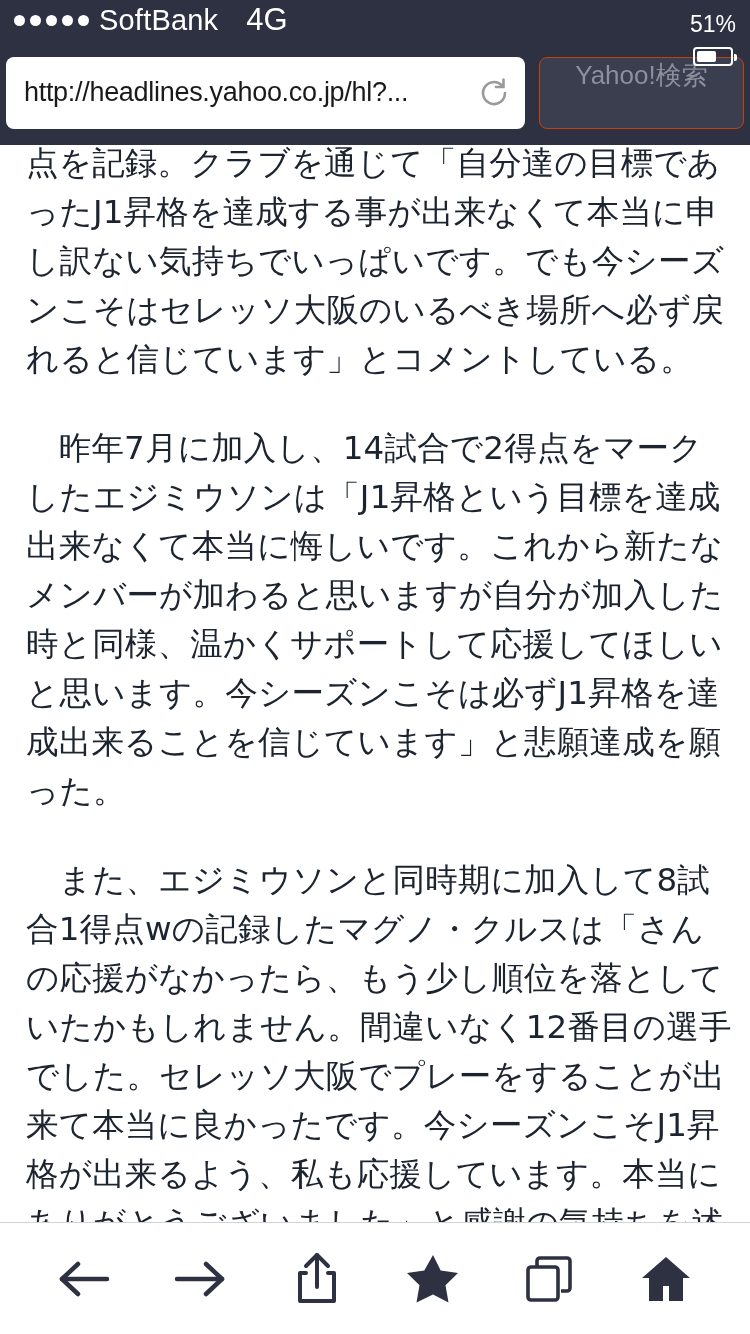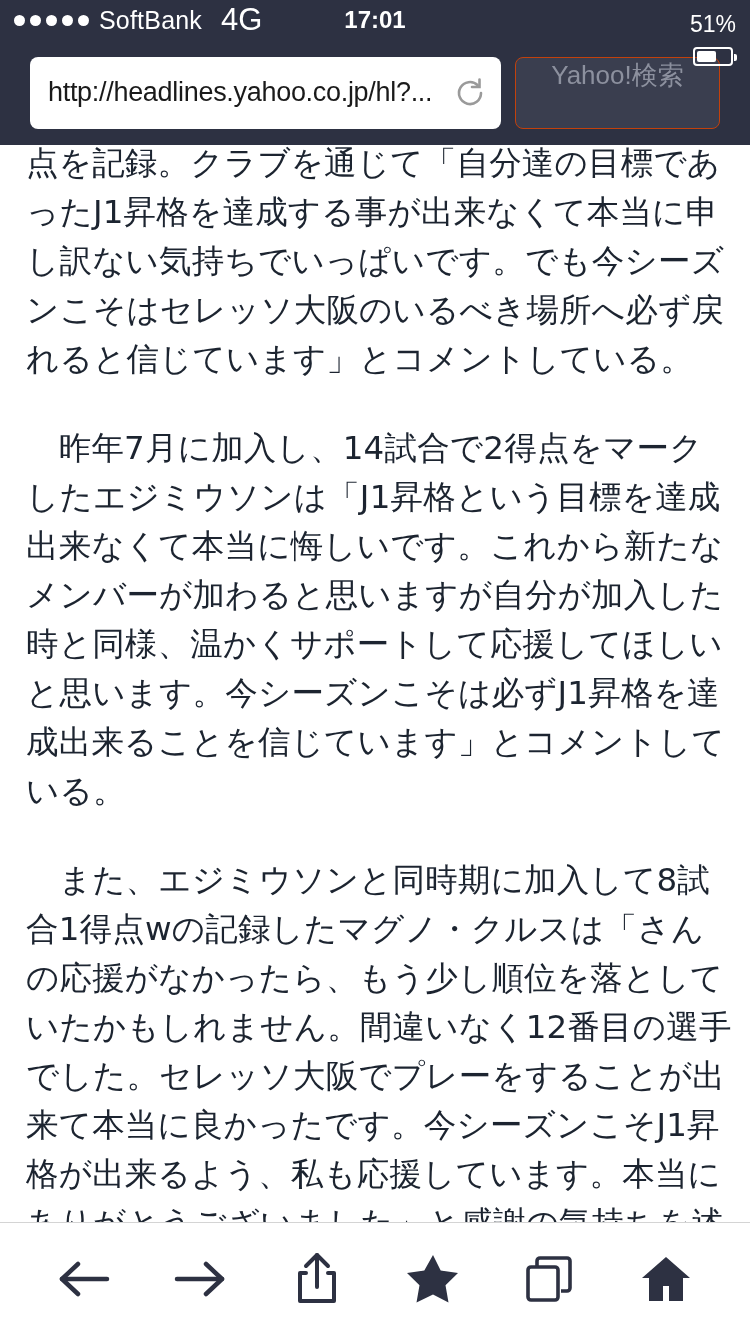--- a/index.html
+++ b/index.html
@@ -33,23 +33,23 @@
     gap: 5px;
     margin-right: 10px;
   }
   .dot {
     width: 11px;
     height: 11px;
     border-radius: 50%;
     background: #ffffff;
   }
   .carrier {
-    font-size: 25px;
+    font-size: 29px;
     letter-spacing: .2px;
-    margin-right: 19px;
+    margin-right: 28px;
   }
   .network {
     font-size: 31px;
   }
   .clock {
     position: absolute;
     left: 0;
     right: 0;
     text-align: center;
     font-size: 24px;
@@ -96,21 +96,21 @@
     background: #ffffff;
     border-radius: 2px;
   }
 
   
   .browser-bar {
     height: 105px;
     background: #2d3142;
     display: flex;
     align-items: center;
-    padding: 0 30px;
+    padding: 0 6px;
     box-sizing: border-box;
     gap: 14px;
   }
   .url-field {
     flex: 1 1 auto;
     height: 72px;
     background: #ffffff;
     border-radius: 8px;
     display: flex;
     align-items: center;
@@ -205,21 +205,20 @@
 <div class="status-bar">
   <div class="signal-dots">
     <span class="dot"></span>
       <span class="dot"></span>
       <span class="dot"></span>
       <span class="dot"></span>
       <span class="dot"></span>
   </div>
   <span class="carrier">SoftBank</span>
   <span class="network">4G</span>
-  <span class="clock">17:01</span>
   <div class="status-right">
     <span class="loc-arrow">
       <svg width="20" height="22" viewBox="0 0 20 22" fill="#ffffff">
           <path d="M19 1 1 9.5l7.5 2.4L11 20z"></path>
         </svg>
     </span>
     <span class="battery-pct">51%</span>
     <span class="battery">
         <span class="fill"></span>
       </span>
@@ -236,21 +235,21 @@
       </svg>
     </span>
   </div>
   <div class="search-field">
     <span class="search-placeholder">Yahoo!検索</span>
   </div>
 </div>
 
 <div class="content">
   <p class="para first">点を記録。クラブを通じて「自分達の目標であったJ1昇格を達成する事が出来なくて本当に申し訳ない気持ちでいっぱいです。でも今シーズンこそはセレッソ大阪のいるべき場所へ必ず戻れると信じています」とコメントしている。</p>
-  <p class="para">　昨年7月に加入し、14試合で2得点をマークしたエジミウソンは「J1昇格という目標を達成出来なくて本当に悔しいです。これから新たなメンバーが加わると思いますが自分が加入した時と同様、温かくサポートして応援してほしいと思います。今シーズンこそは必ずJ1昇格を達成出来ることを信じています」とコメントしている。</p>
+  <p class="para">　昨年7月に加入し、14試合で2得点をマークしたエジミウソンは「J1昇格という目標を達成出来なくて本当に悔しいです。これから新たなメンバーが加わると思いますが自分が加入した時と同様、温かくサポートして応援してほしいと思います。今シーズンこそは必ずJ1昇格を達成出来ることを信じています」と悲願達成を願った。</p>
   <p class="para">　また、エジミウソンと同時期に加入して8試合1得点wの記録したマグノ・クルスは「さんの応援がなかったら、もう少し順位を落としていたかもしれません。間違いなく12番目の選手でした。セレッソ大阪でプレーをすることが出来て本当に良かったです。今シーズンこそJ1昇格が出来るよう、私も応援しています。本当にありがとうございました」と感謝の気持ちを述べた。</p>
 </div>
 
 <div class="toolbar">
   <div class="tb-btn">
     <svg width="52" height="42" viewBox="0 0 52 42" fill="none" stroke="#2d3142" stroke-width="4.5" stroke-linecap="round" stroke-linejoin="round">
       <path d="M49 21H4"></path>
         <path d="M20 6 4 21l16 15"></path>
     </svg>
   </div>

